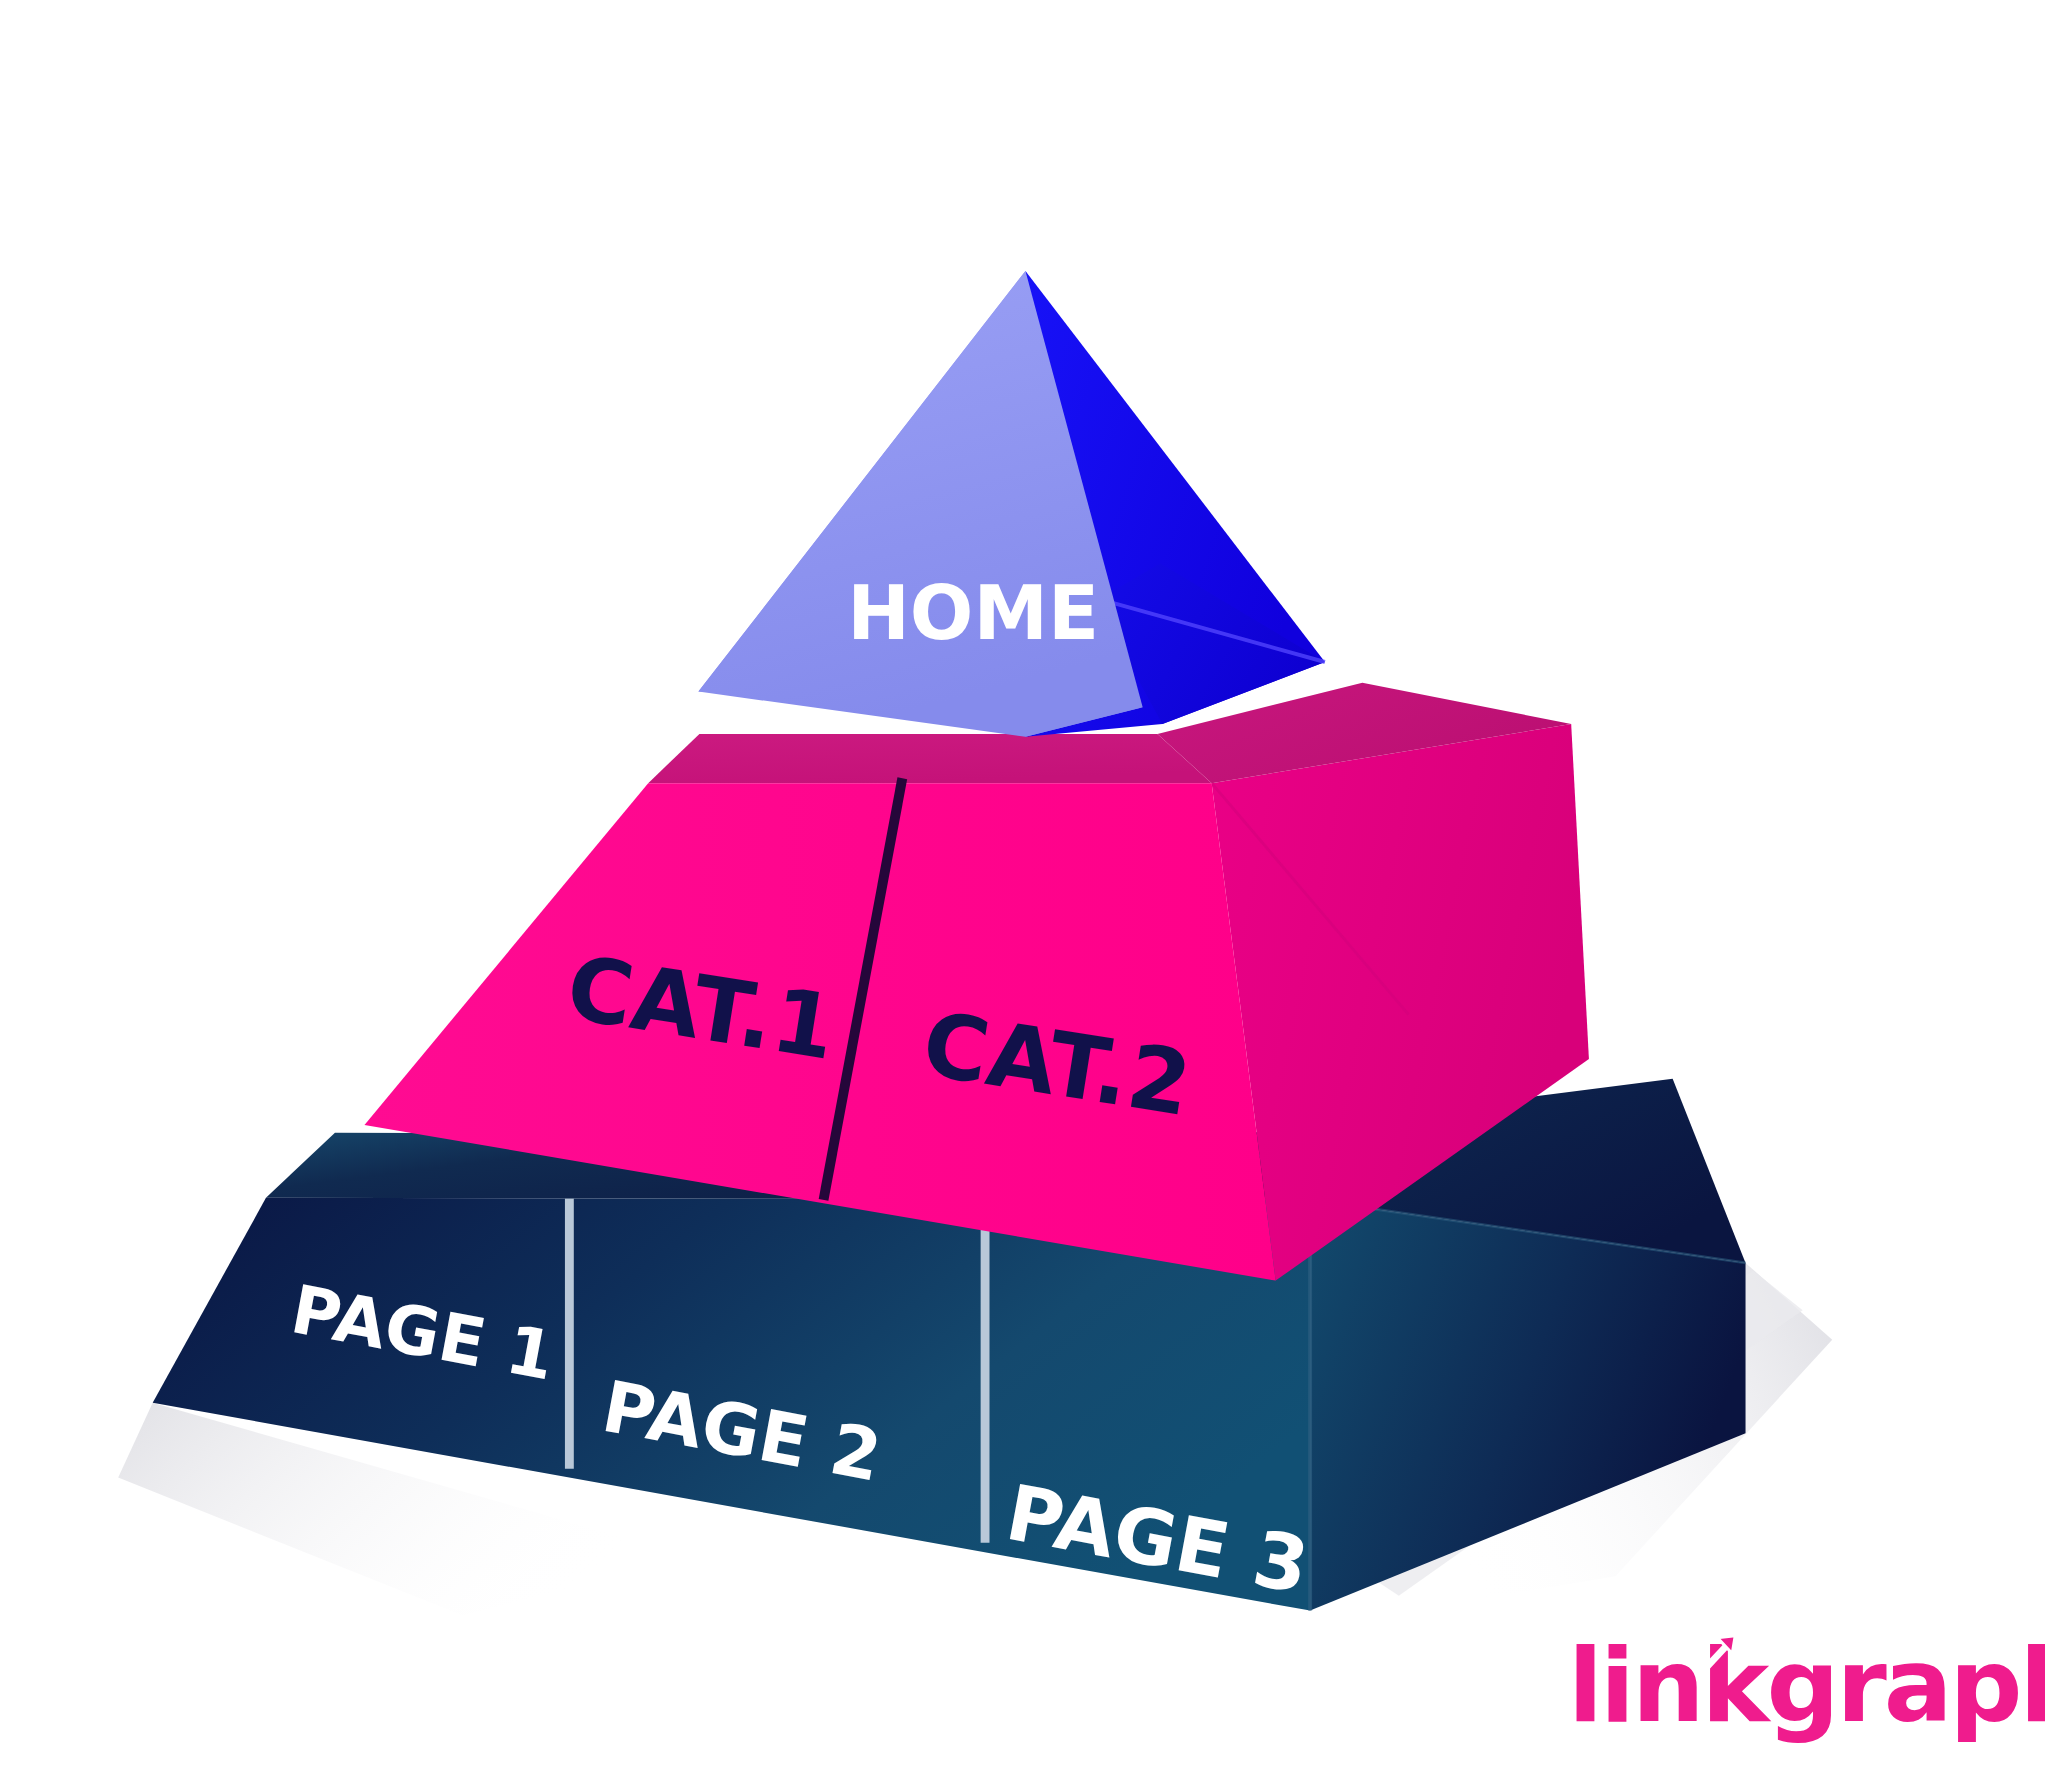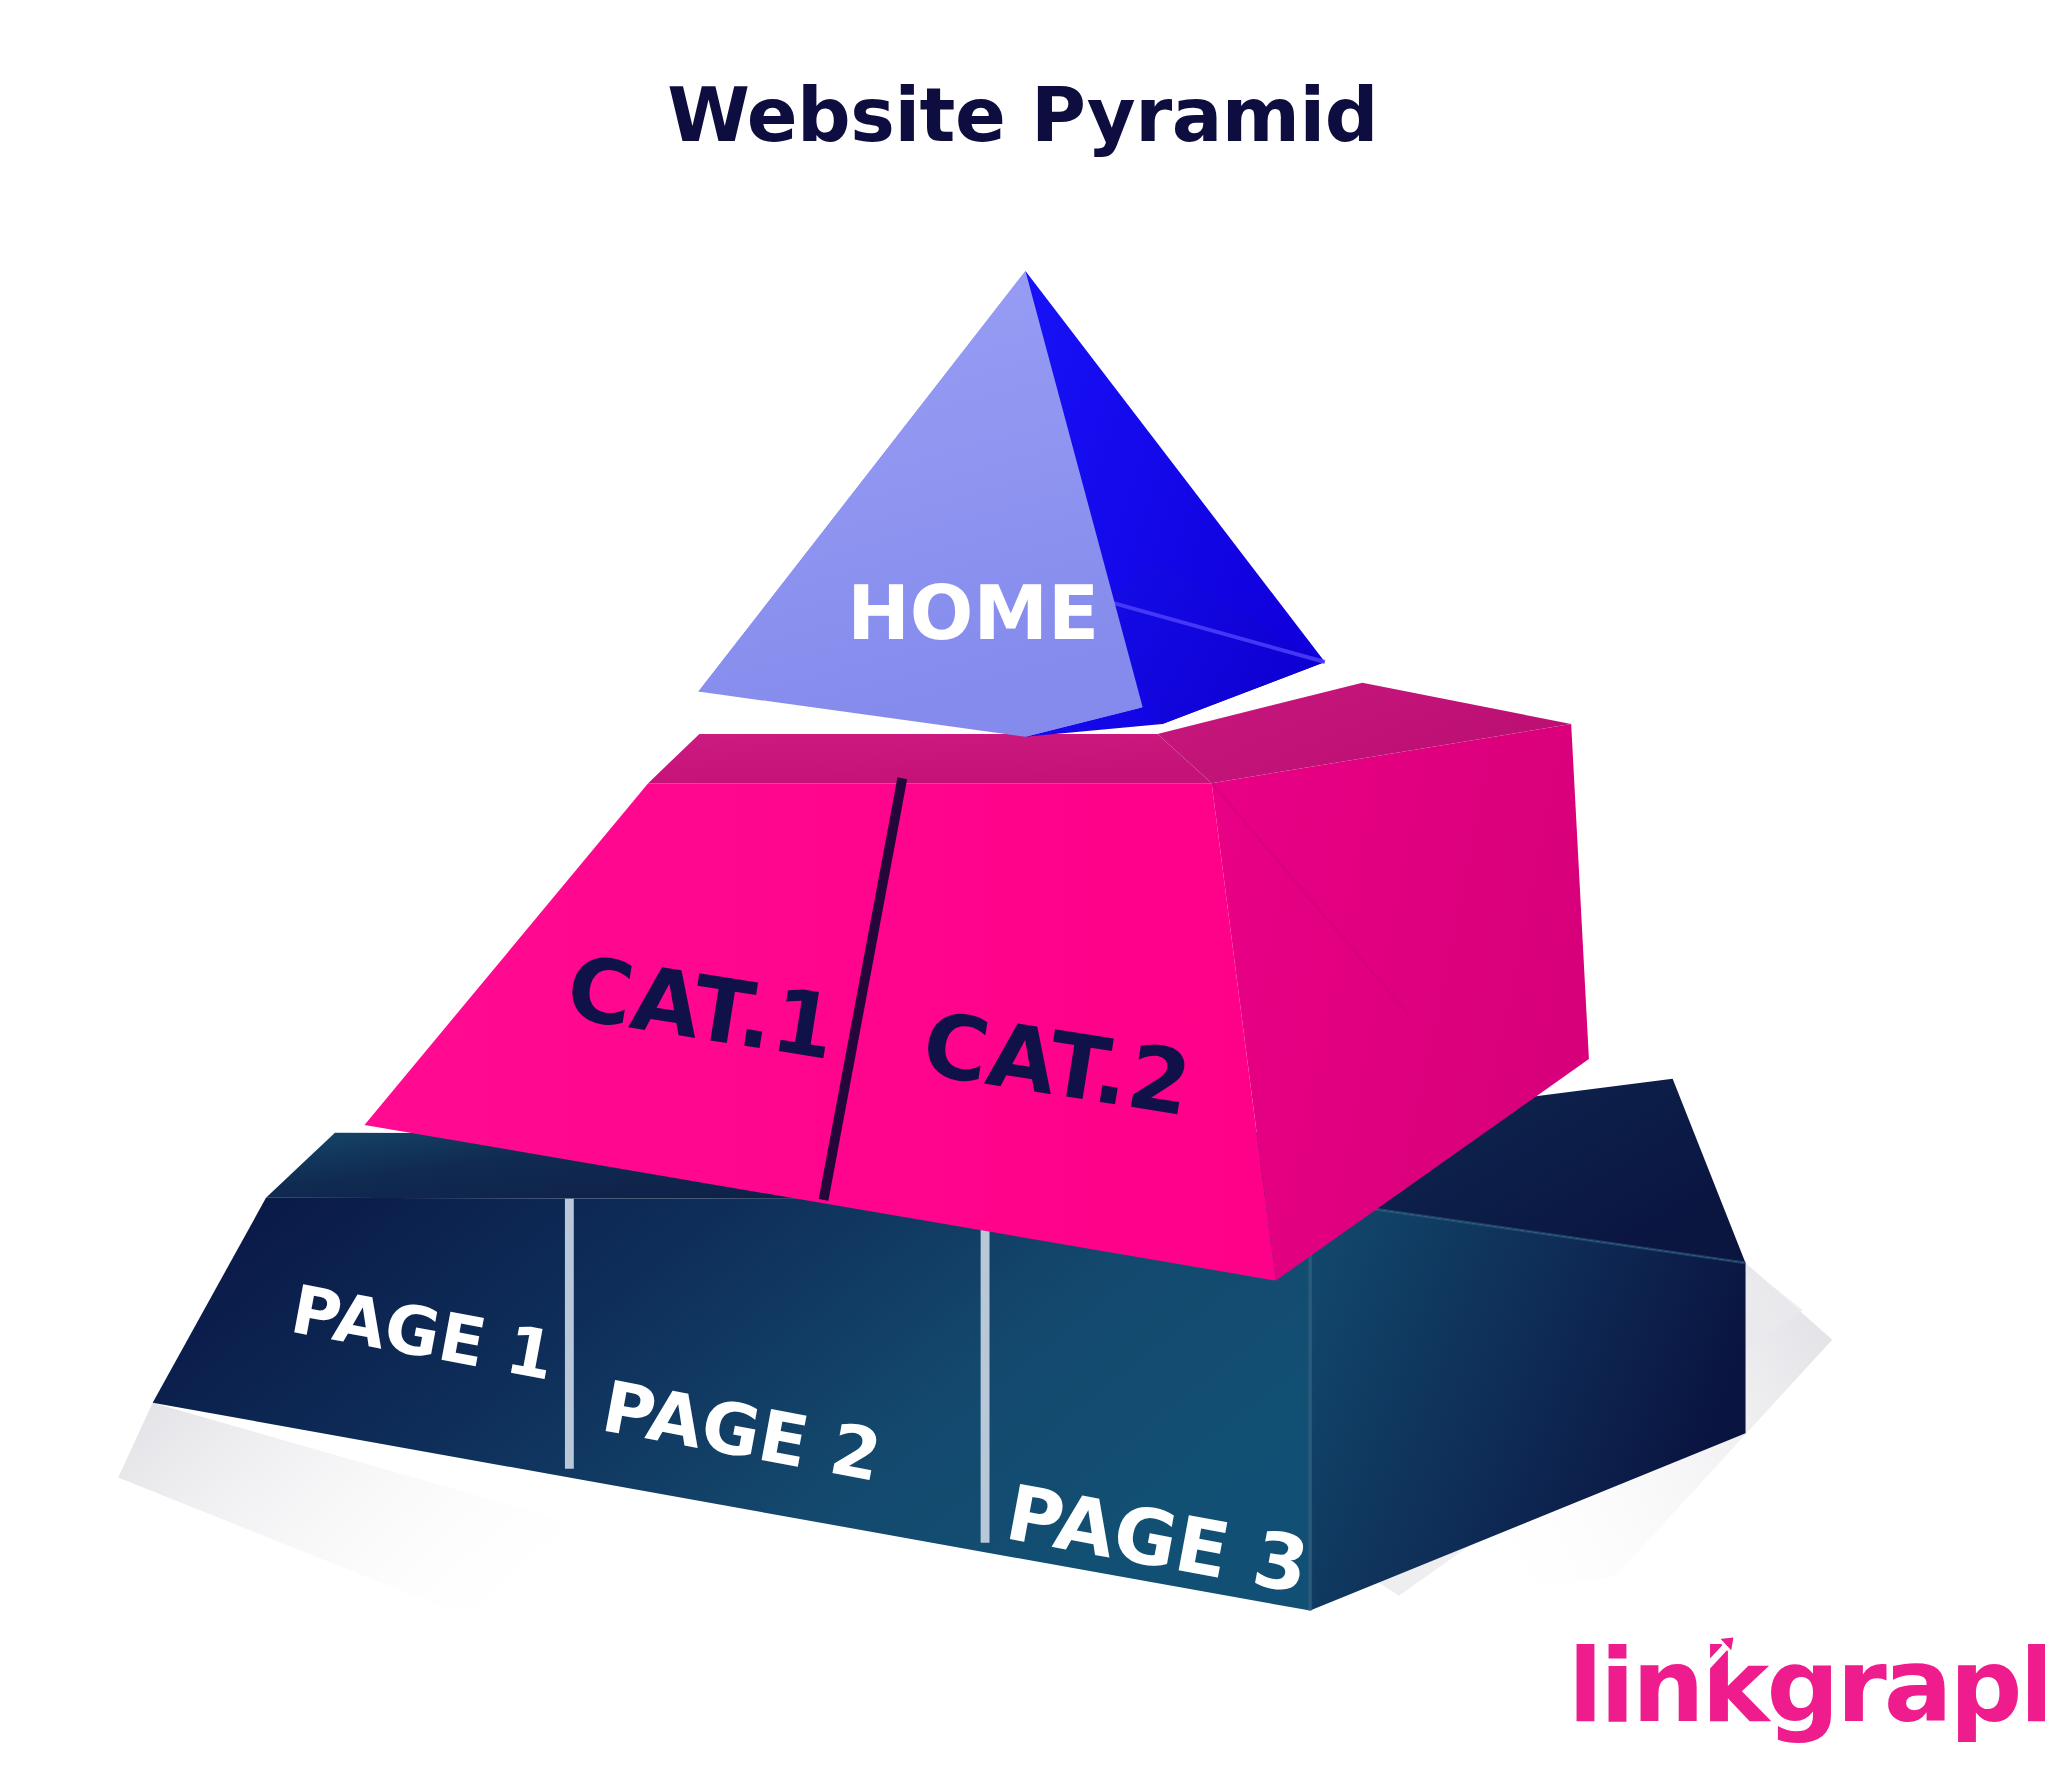--- a/index.html
+++ b/index.html
@@ -75,21 +75,20 @@
     width: 45px;
     height: 45px;
     pointer-events: none;
   }
 </style>
 </head>
 <body>
 
 <div class="stage">
 
-  <div class="chart-title">Website Pyramid</div>
 
   <svg class="pyramid-svg" viewBox="0 0 2076 1811" xmlns="http://www.w3.org/2000/svg">
     <defs>
       <linearGradient id="gradApexLeft" x1="0" y1="0" x2="0.25" y2="1">
         <stop offset="0%" stop-color="#9aa0f5"></stop>
         <stop offset="100%" stop-color="#858bec"></stop>
       </linearGradient>
       <linearGradient id="gradApexRight" x1="0" y1="0" x2="1" y2="0.5">
         <stop offset="0%" stop-color="#1712f7"></stop>
         <stop offset="100%" stop-color="#1000dd"></stop>

